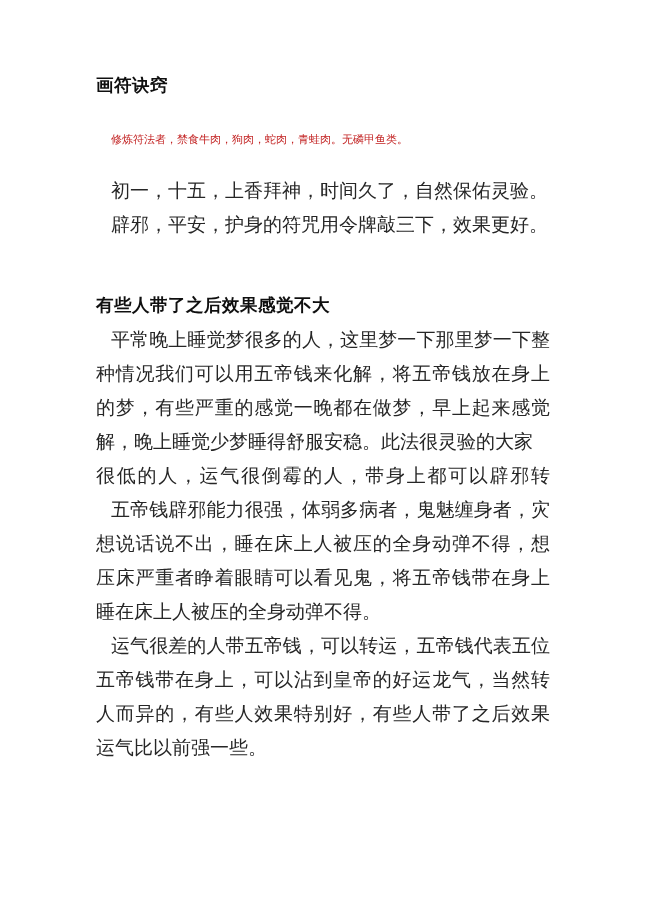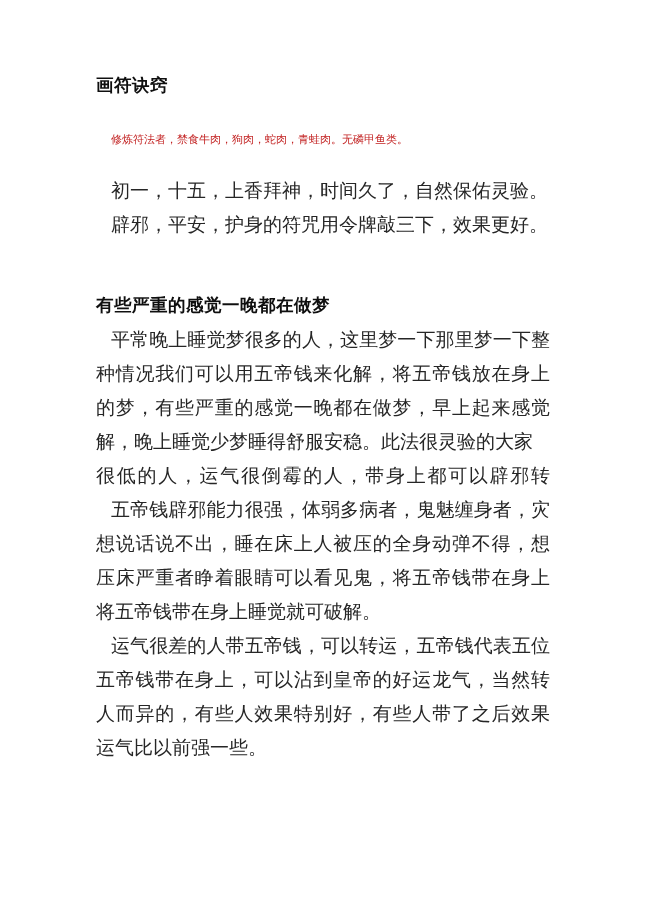--- a/index.html
+++ b/index.html
@@ -61,38 +61,38 @@
 
   <h1 class="sec-title t1">画符诀窍</h1>
 
   <p class="line single indent warning">修炼符法者，禁食牛肉，狗肉，蛇肉，青蛙肉。无磷甲鱼类。</p>
 
   <div class="tips">
     <p class="line single indent">初一，十五，上香拜神，时间久了，自然保佑灵验。</p>
     <p class="line single indent">辟邪，平安，护身的符咒用令牌敲三下，效果更好。</p>
   </div>
 
-  <h2 class="sec-title t2">有些严重的感觉一晚都在做梦</h2>
+  <h2 class="sec-title t2">有些人带了之后效果感觉不大</h2>
 
   <div class="para-group">
 
 
     <div class="para">
       <p class="line indent">平常晚上睡觉梦很多的人，这里梦一下那里梦一下整晚做乱七八糟</p>
       <p class="line">种情况我们可以用五帝钱来化解，将五帝钱放在身上睡觉，就可以破</p>
       <p class="line">的梦，有些严重的感觉一晚都在做梦，早上起来感觉人很累，遇到这</p>
       <p class="line end">解，晚上睡觉少梦睡得舒服安稳。此法很灵验的大家放心用。</p>
     </div>
 
     <div class="para">
       <p class="line">很低的人，运气很倒霉的人，带身上都可以辟邪转运，辟邪效果好，</p>
       <p class="line indent">五帝钱辟邪能力很强，体弱多病者，鬼魅缠身者，灾祸多者，阳气</p>
       <p class="line">想说话说不出，睡在床上人被压的全身动弹不得，想说话说不出，鬼</p>
       <p class="line">压床严重者睁着眼睛可以看见鬼，将五帝钱带在身上睡觉就可破解，</p>
-      <p class="line end">将五帝钱带在身上睡觉就可破解。</p>
+      <p class="line end">睡在床上人被压的全身动弹不得。</p>
     </div>
 
     <div class="para">
       <p class="line indent">运气很差的人带五帝钱，可以转运，五帝钱代表五位皇帝，我们将</p>
       <p class="line">五帝钱带在身上，可以沾到皇帝的好运龙气，当然转运的效果也是因</p>
       <p class="line">人而异的，有些人效果特别好，有些人带了之后效果感觉不大，就是</p>
       <p class="line end">运气比以前强一些。</p>
     </div>
 
   </div>

